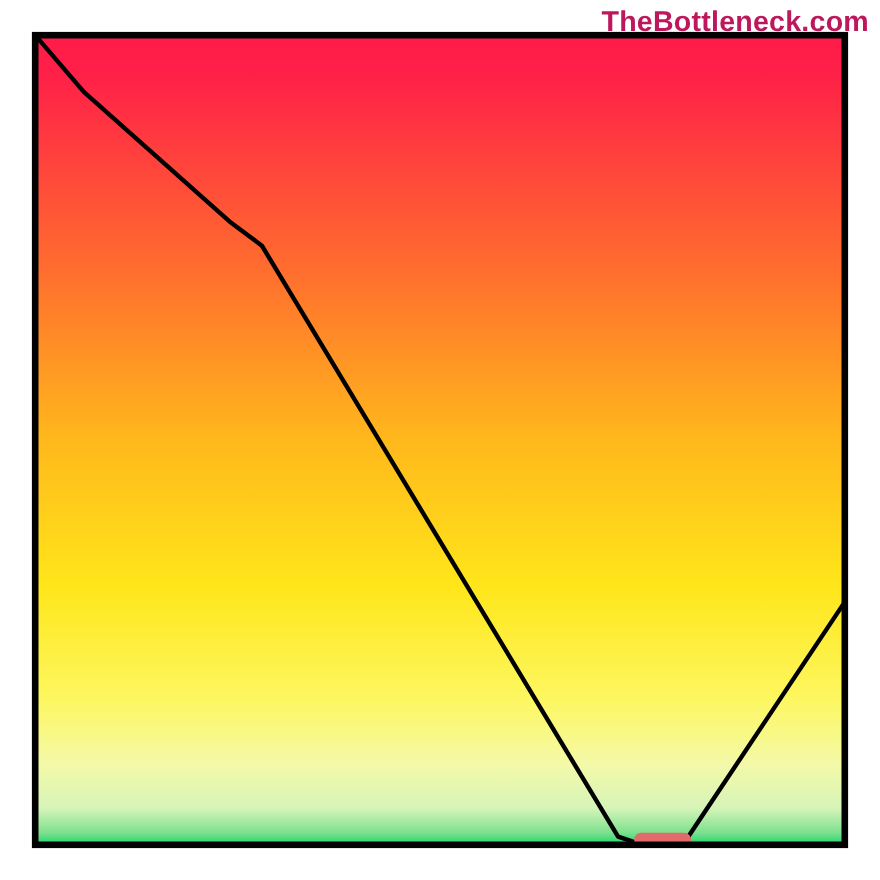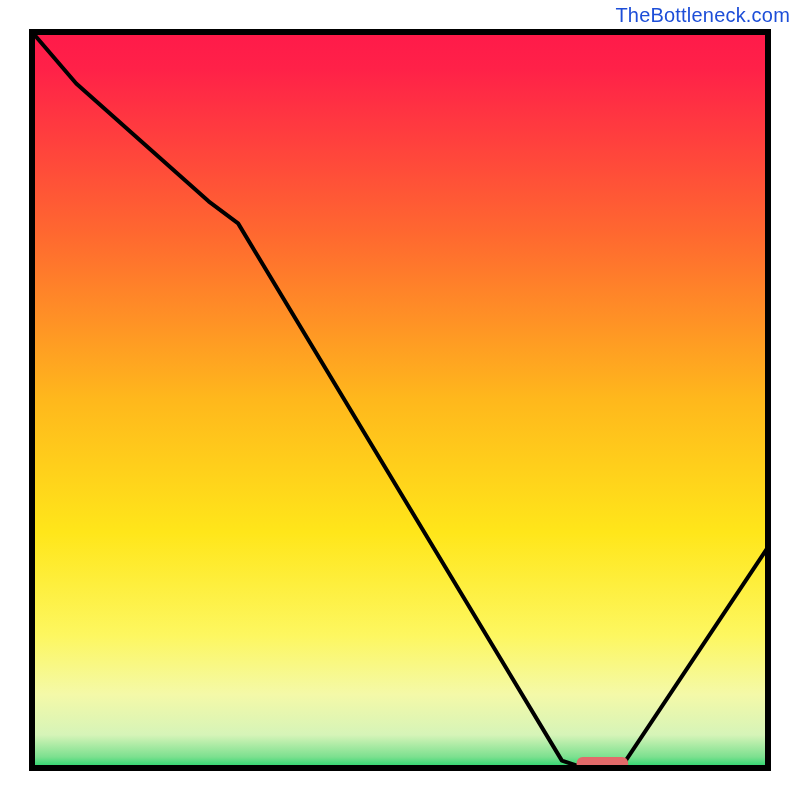--- a/index.html
+++ b/index.html
@@ -12,23 +12,23 @@
   }
   .wrap {
     position: relative;
     width: 800px;
     height: 800px;
   }
   .watermark {
     position: absolute;
     top: 4px;
     right: 10px;
-    font-size: 20px;
-    font-weight: 400;
-    color: #1d4ed8;
+    font-size: 26px;
+    font-weight: 700;
+    color: #be185d;
     letter-spacing: 0.2px;
   }
   svg {
     display: block;
   }
 </style>
 </head>
 <body>
 <div class="wrap">
 

